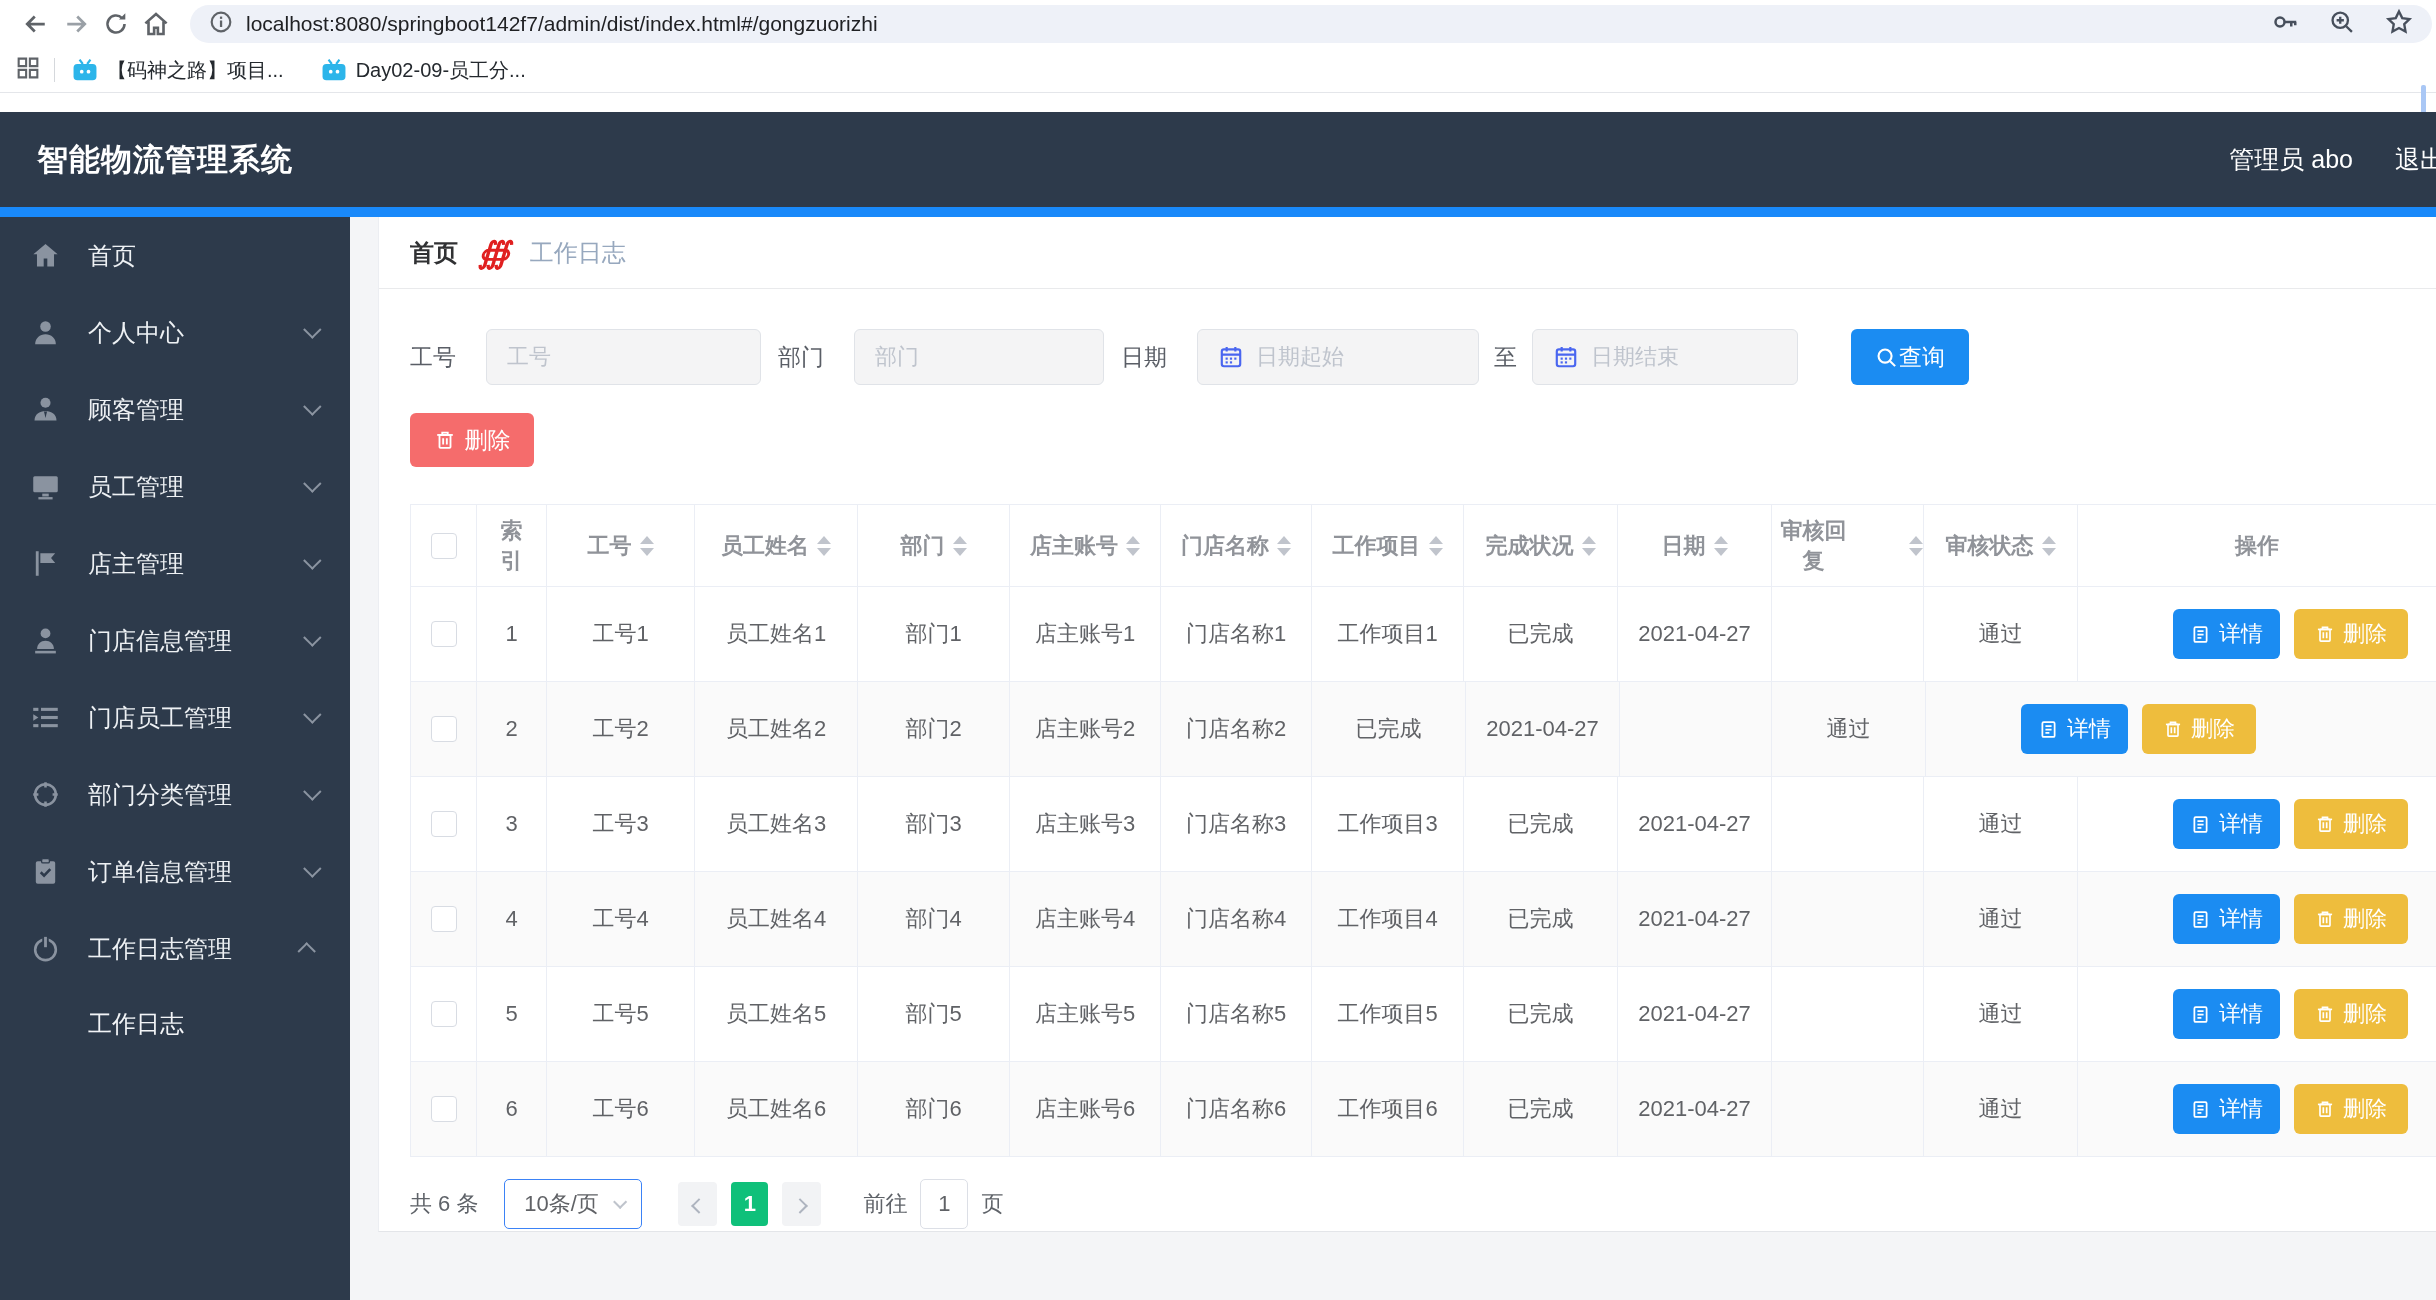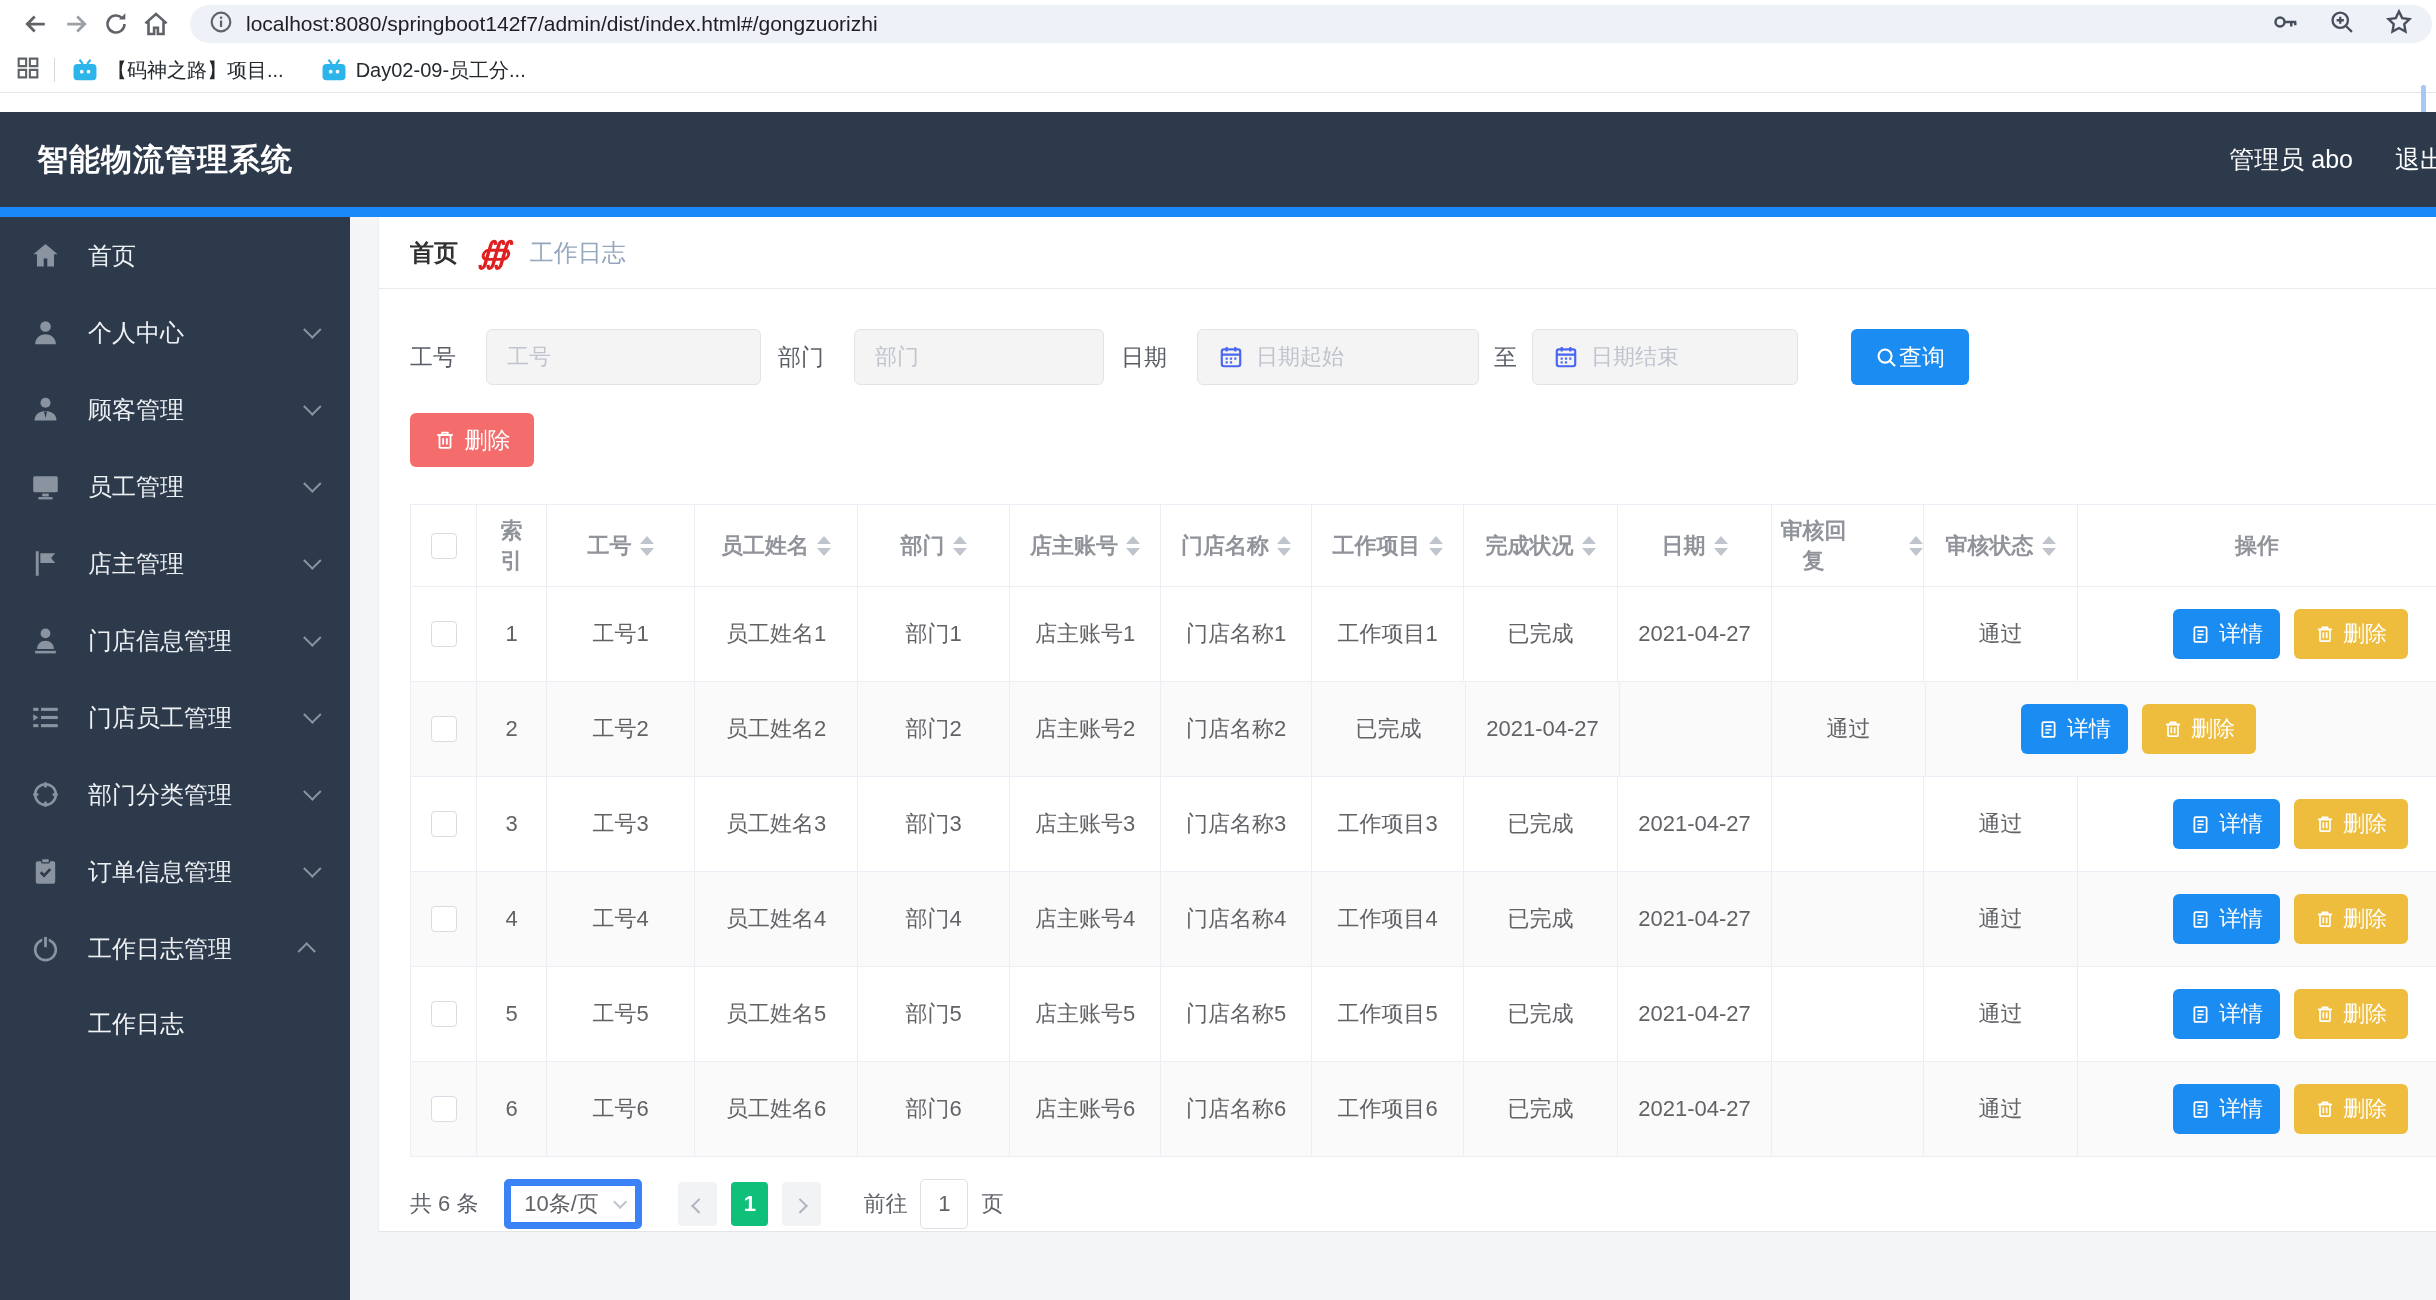--- a/index.html
+++ b/index.html
@@ -78,21 +78,21 @@
   .caret .down { border-top:8px solid #c0c4cc; }
   .checkbox { width:26px; height:26px; border:1px solid #d8dce3; border-radius:4px; background:#fff; cursor:pointer; }
   .ops { justify-content:flex-start; padding-left:95px; gap:14px; }
   .btn-detail { width:107px; height:50px; background:#1b8cf2; font-size:22px; gap:8px; }
   .btn-del-row { width:114px; height:50px; background:#eebd3d; font-size:22px; gap:8px; }
   .btn svg { flex-shrink:0; }
 
   
   .pagination { display:flex; align-items:center; margin:22px 0 0 31px; font-size:22px; color:#5f6369; }
   .pg-total { margin-right:26px; }
-  .pg-size { width:138px; height:50px; border:7px solid #3b82f6; border-radius:5px; display:flex; align-items:center;
+  .pg-size { width:138px; height:50px; border:1px solid #3b82f6; border-radius:5px; display:flex; align-items:center;
              justify-content:center; gap:14px; color:#606266; cursor:pointer; margin-right:36px; background:#fff; }
   .pg-size .chev { width:10px; height:10px; border-right:2px solid #bfc4cc; border-bottom:2px solid #bfc4cc;
                    transform:rotate(45deg) translateY(-3px); }
   .pg-btn { width:39px; height:44px; background:#f2f3f5; border-radius:4px; display:flex; align-items:center;
             justify-content:center; cursor:pointer; }
   .pg-btn .a { width:11px; height:11px; }
   .a-left { border-left:2px solid #aeb4bf; border-bottom:2px solid #aeb4bf; transform:rotate(45deg) translateX(2px); }
   .a-right { border-right:2px solid #aeb4bf; border-bottom:2px solid #aeb4bf; transform:rotate(-45deg) translateX(-2px); }
   .pg-cur { width:37px; height:44px; background:#0fc07a; border-radius:4px; color:#fff; font-weight:bold;
             display:flex; align-items:center; justify-content:center; margin:0 14px; }

